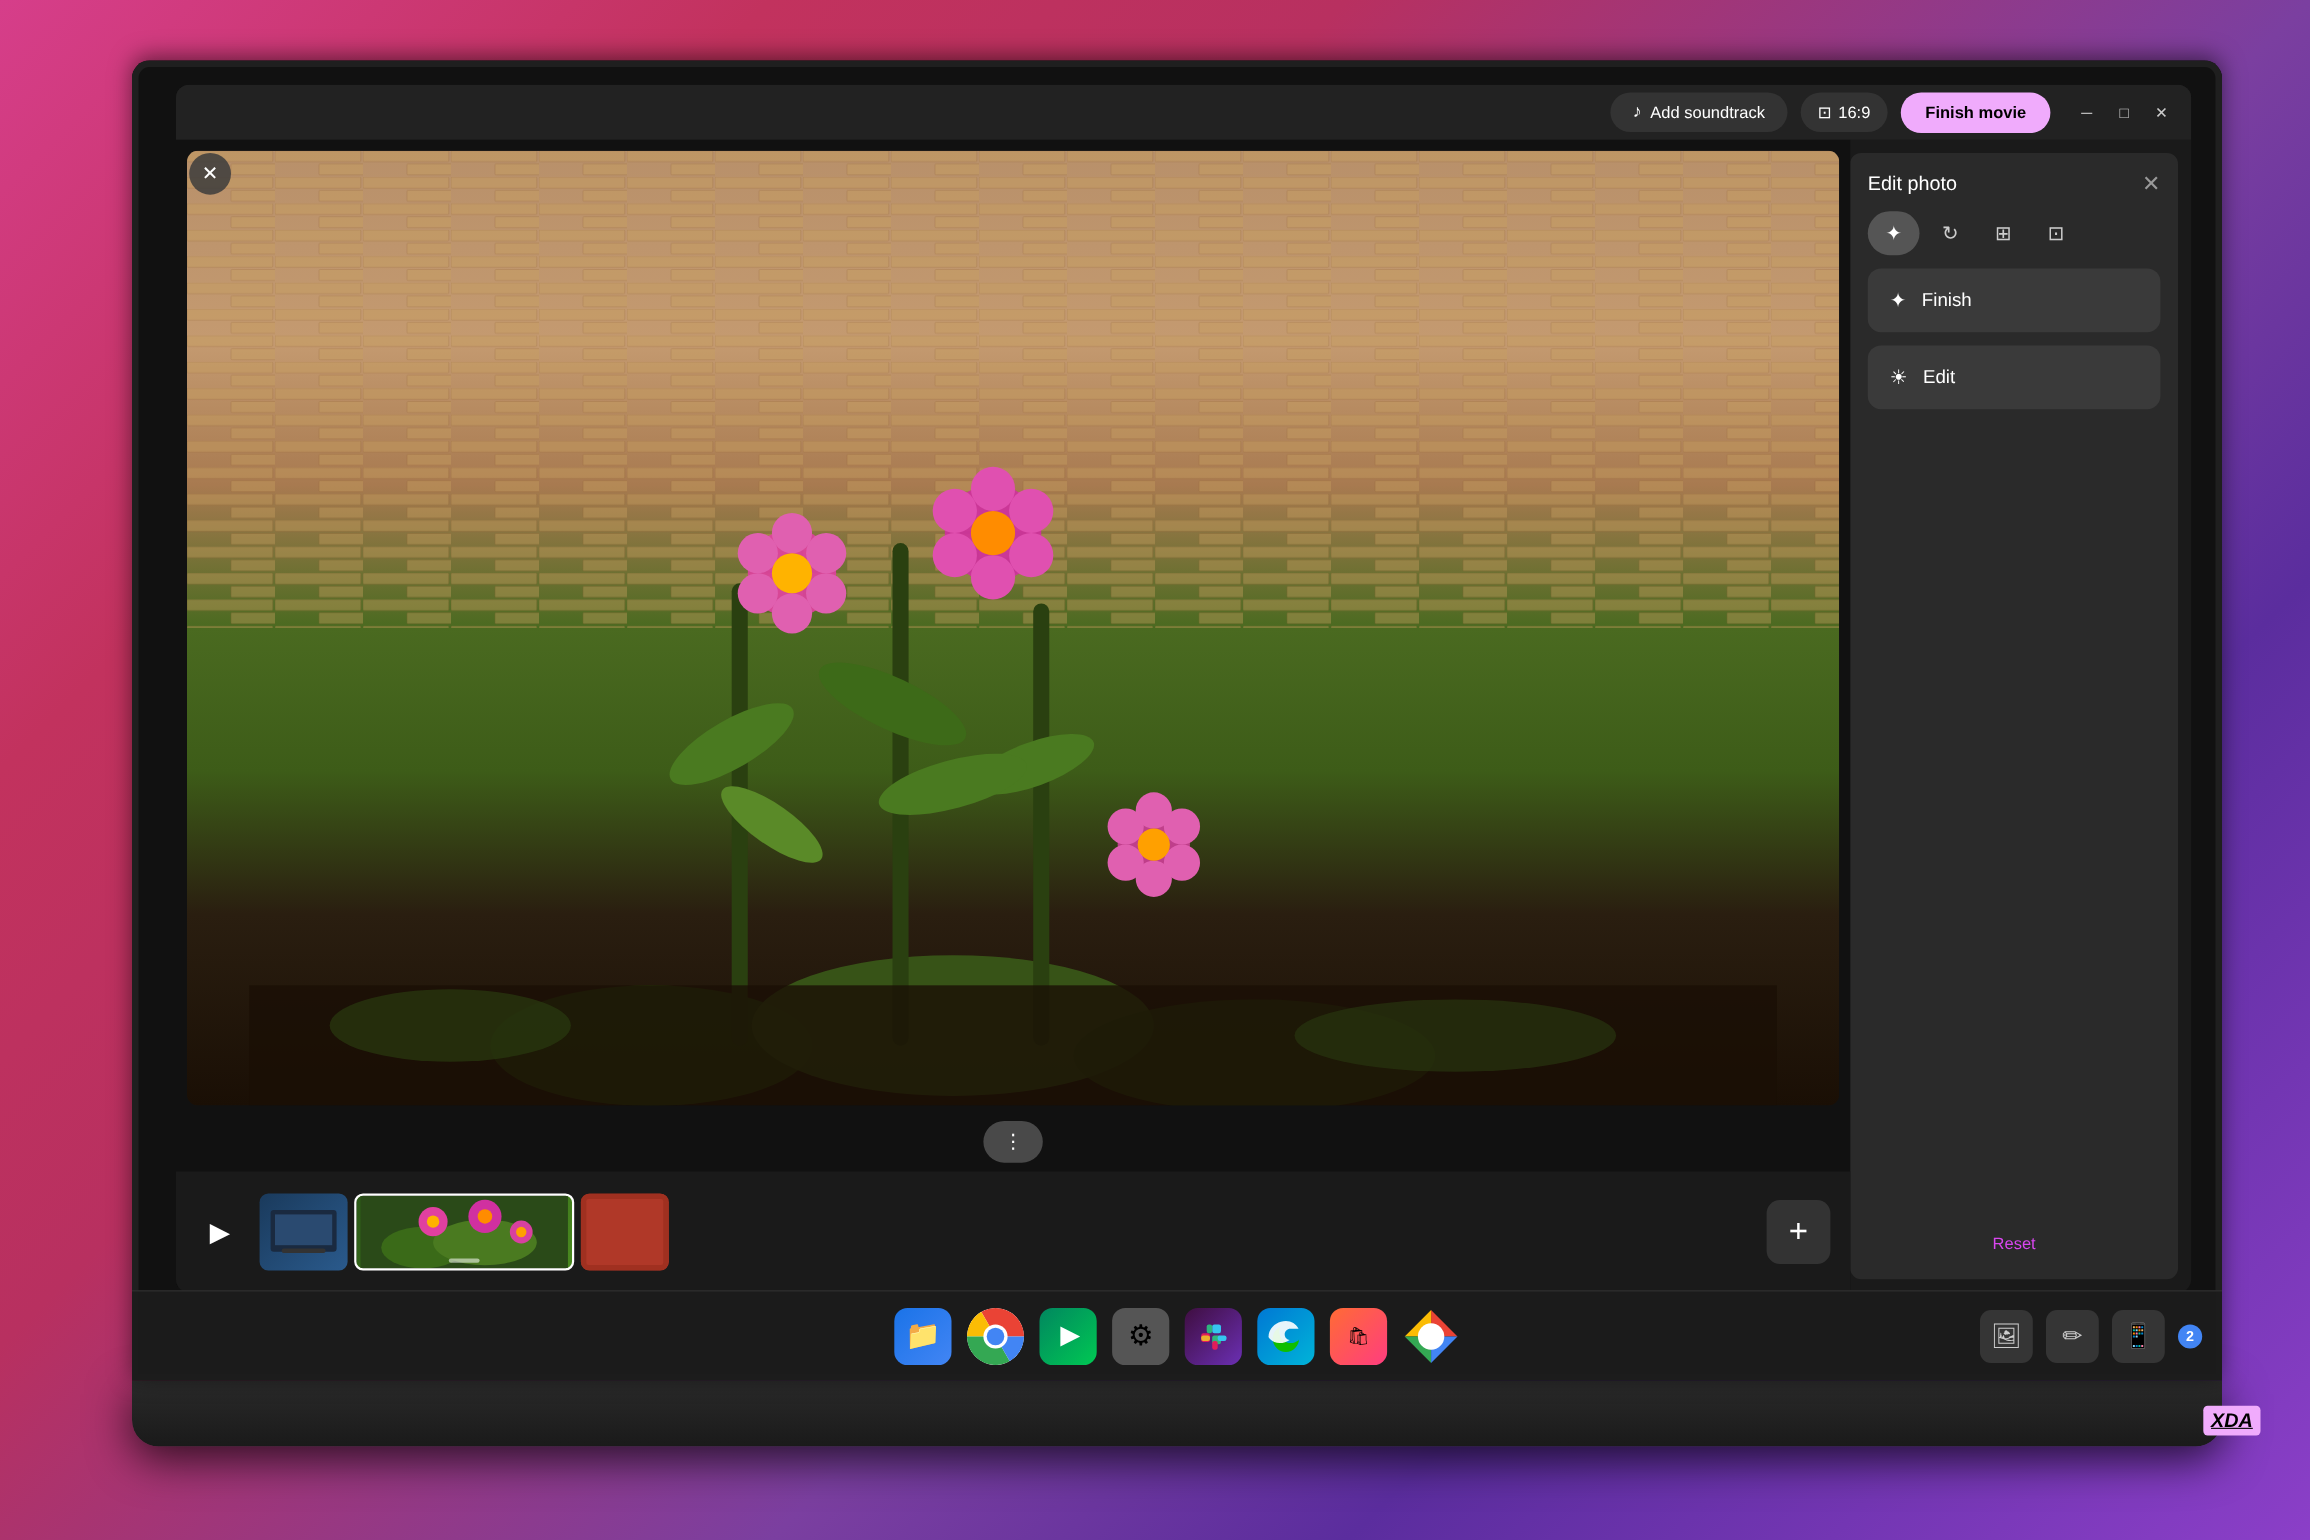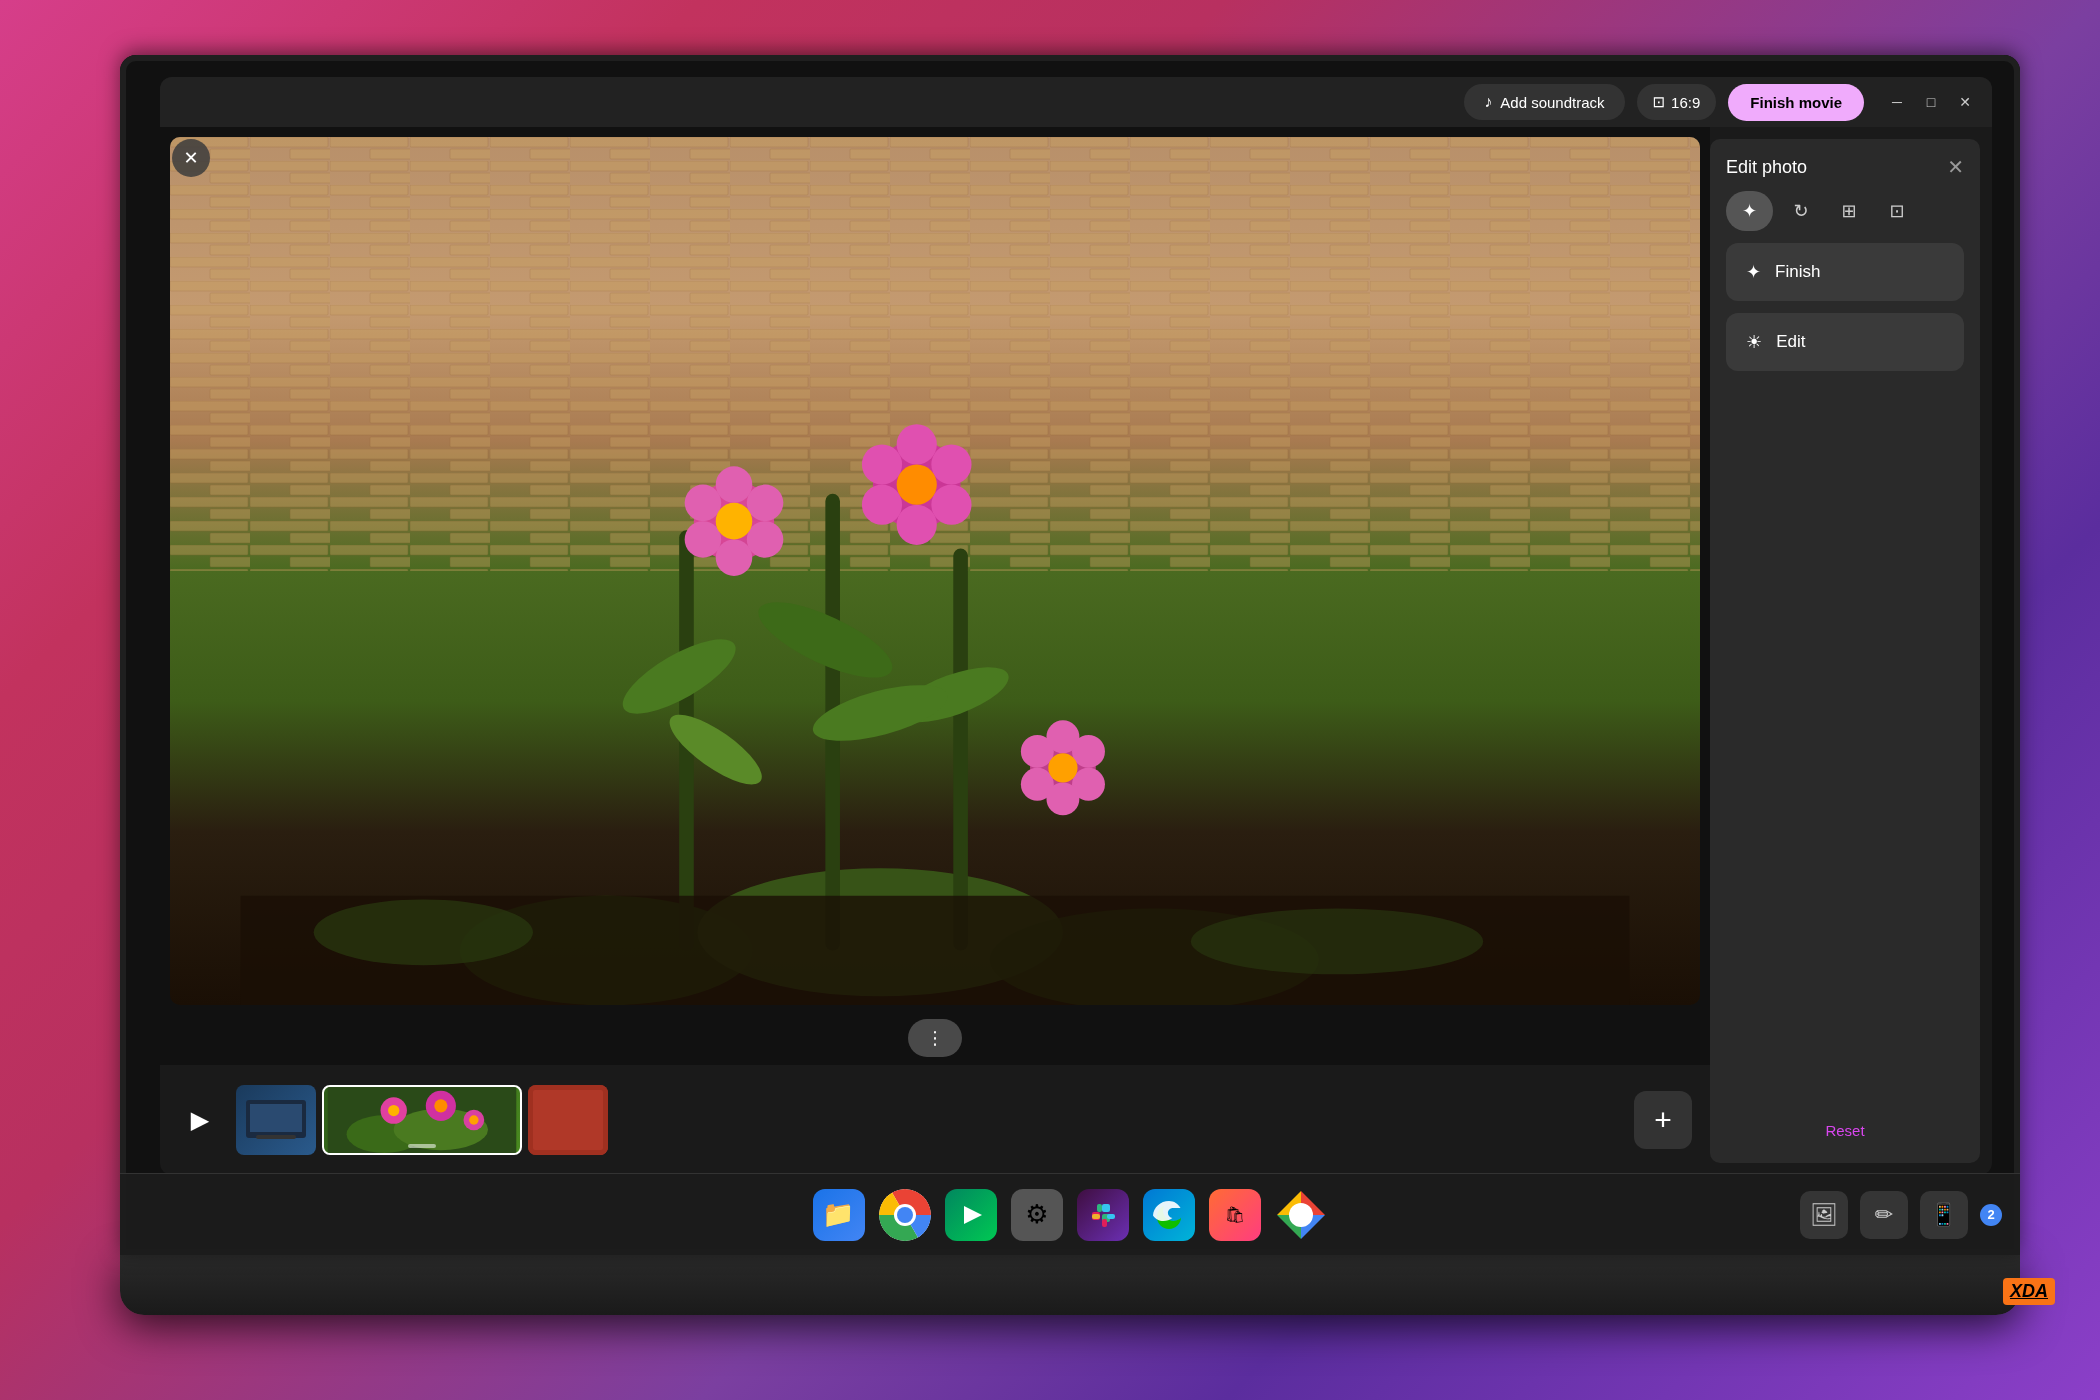--- a/index.html
+++ b/index.html
@@ -171,21 +171,21 @@
 
           </div>
 
           <button style="background:#333;border:none;border-radius:12px;width:58px;height:58px;color:#fff;font-size:30px;cursor:pointer;display:flex;align-items:center;justify-content:center;flex-shrink:0;">
             <span>+</span>
           </button>
 
         </div>
       </div>
 
-      <div style="width:270px;background:#2a2a2a;border-radius:10px;margin:12px 12px 12px 0;display:flex;flex-direction:column;padding:16px;gap:12px;flex-shrink:0;">
+      <div style="width:298px;background:#2a2a2a;border-radius:10px;margin:12px 12px 12px 0;display:flex;flex-direction:column;padding:16px;gap:12px;flex-shrink:0;">
 
         <div style="display:flex;align-items:center;justify-content:space-between;">
           <span style="color:#fff;font-size:18px;font-weight:500;">Edit photo</span>
           <button style="background:transparent;border:none;color:#999;font-size:20px;cursor:pointer;">✕</button>
         </div>
 
         <div style="display:flex;gap:8px;align-items:center;">
           <button style="background:#555;border:none;border-radius:22px;padding:9px 16px;color:#fff;cursor:pointer;font-size:18px;display:flex;align-items:center;gap:6px;">
             <span>✦</span>
           </button>
@@ -278,14 +278,14 @@
       <div style="width:48px;height:48px;border-radius:10px;background:rgba(60,60,60,0.8);cursor:pointer;display:flex;align-items:center;justify-content:center;font-size:22px;color:#ccc;">📱</div>
       <div style="background:#4285f4;color:#fff;font-size:13px;border-radius:50%;width:22px;height:22px;display:flex;align-items:center;justify-content:center;font-weight:bold;">
         <span>2</span>
       </div>
     </div>
 
   </div>
 </div>
 
 <div style="position:absolute;bottom:95px;right:45px;display:flex;align-items:center;gap:6px;z-index:200;">
-  <span style="background:#f97316;color:#000;font-weight:900;font-size:18px;padding:3px 7px;border-radius:4px;font-style:italic;text-decoration:underline;">XDA</span>
+  <span style="background:#f0abfc;color:#000;font-weight:900;font-size:18px;padding:3px 7px;border-radius:4px;font-style:italic;text-decoration:underline;">XDA</span>
 </div>
 
 </body></html>

